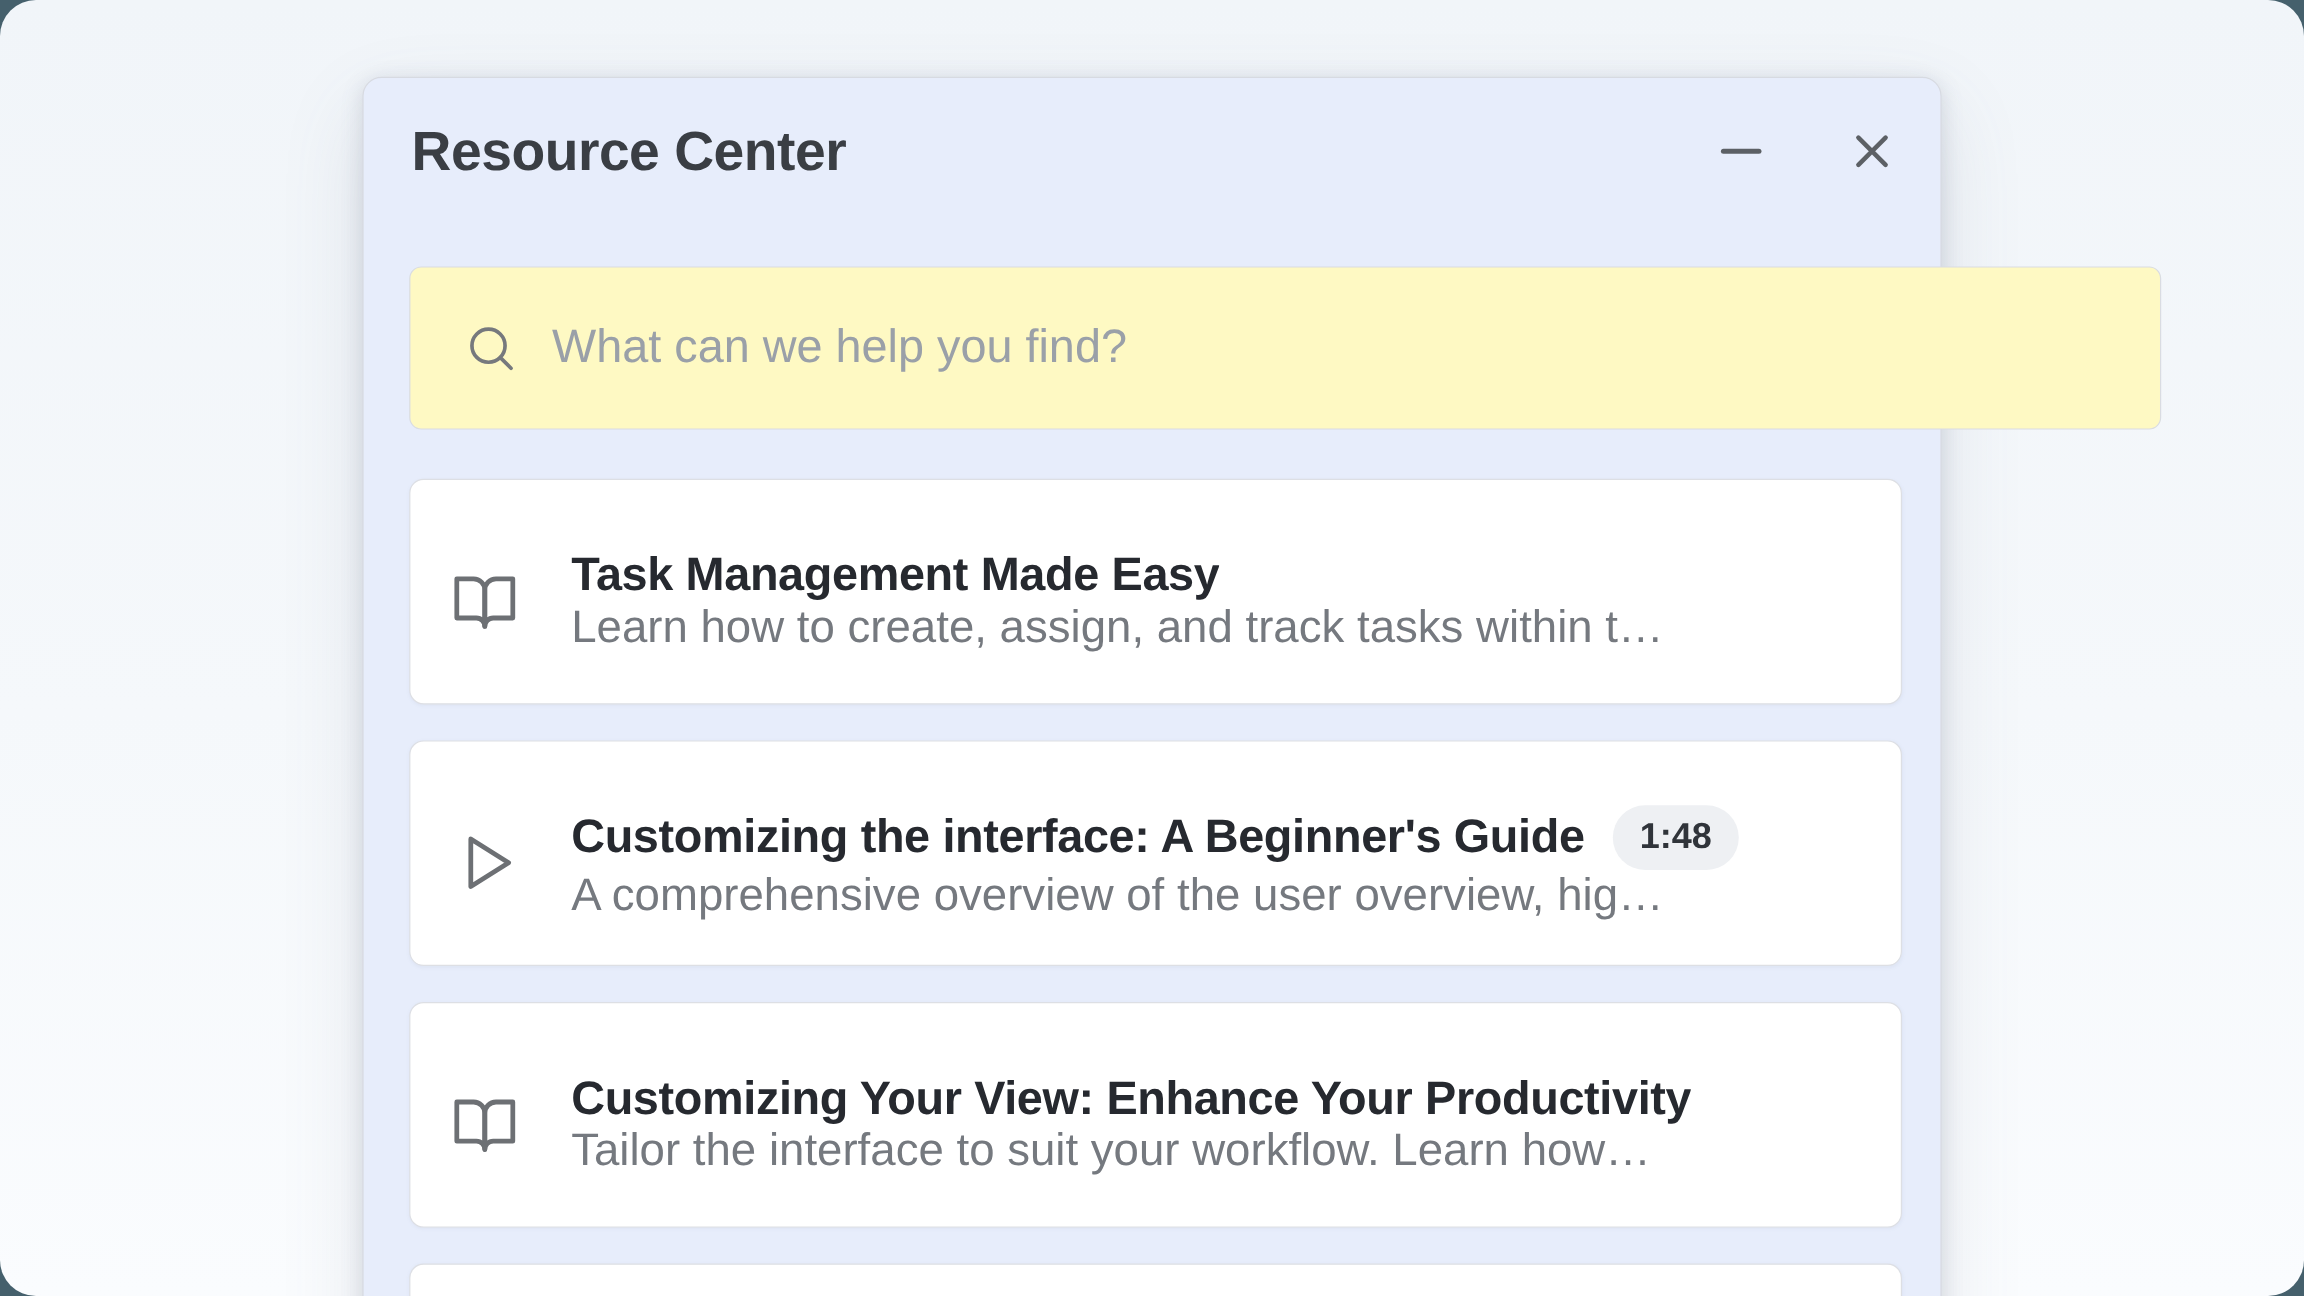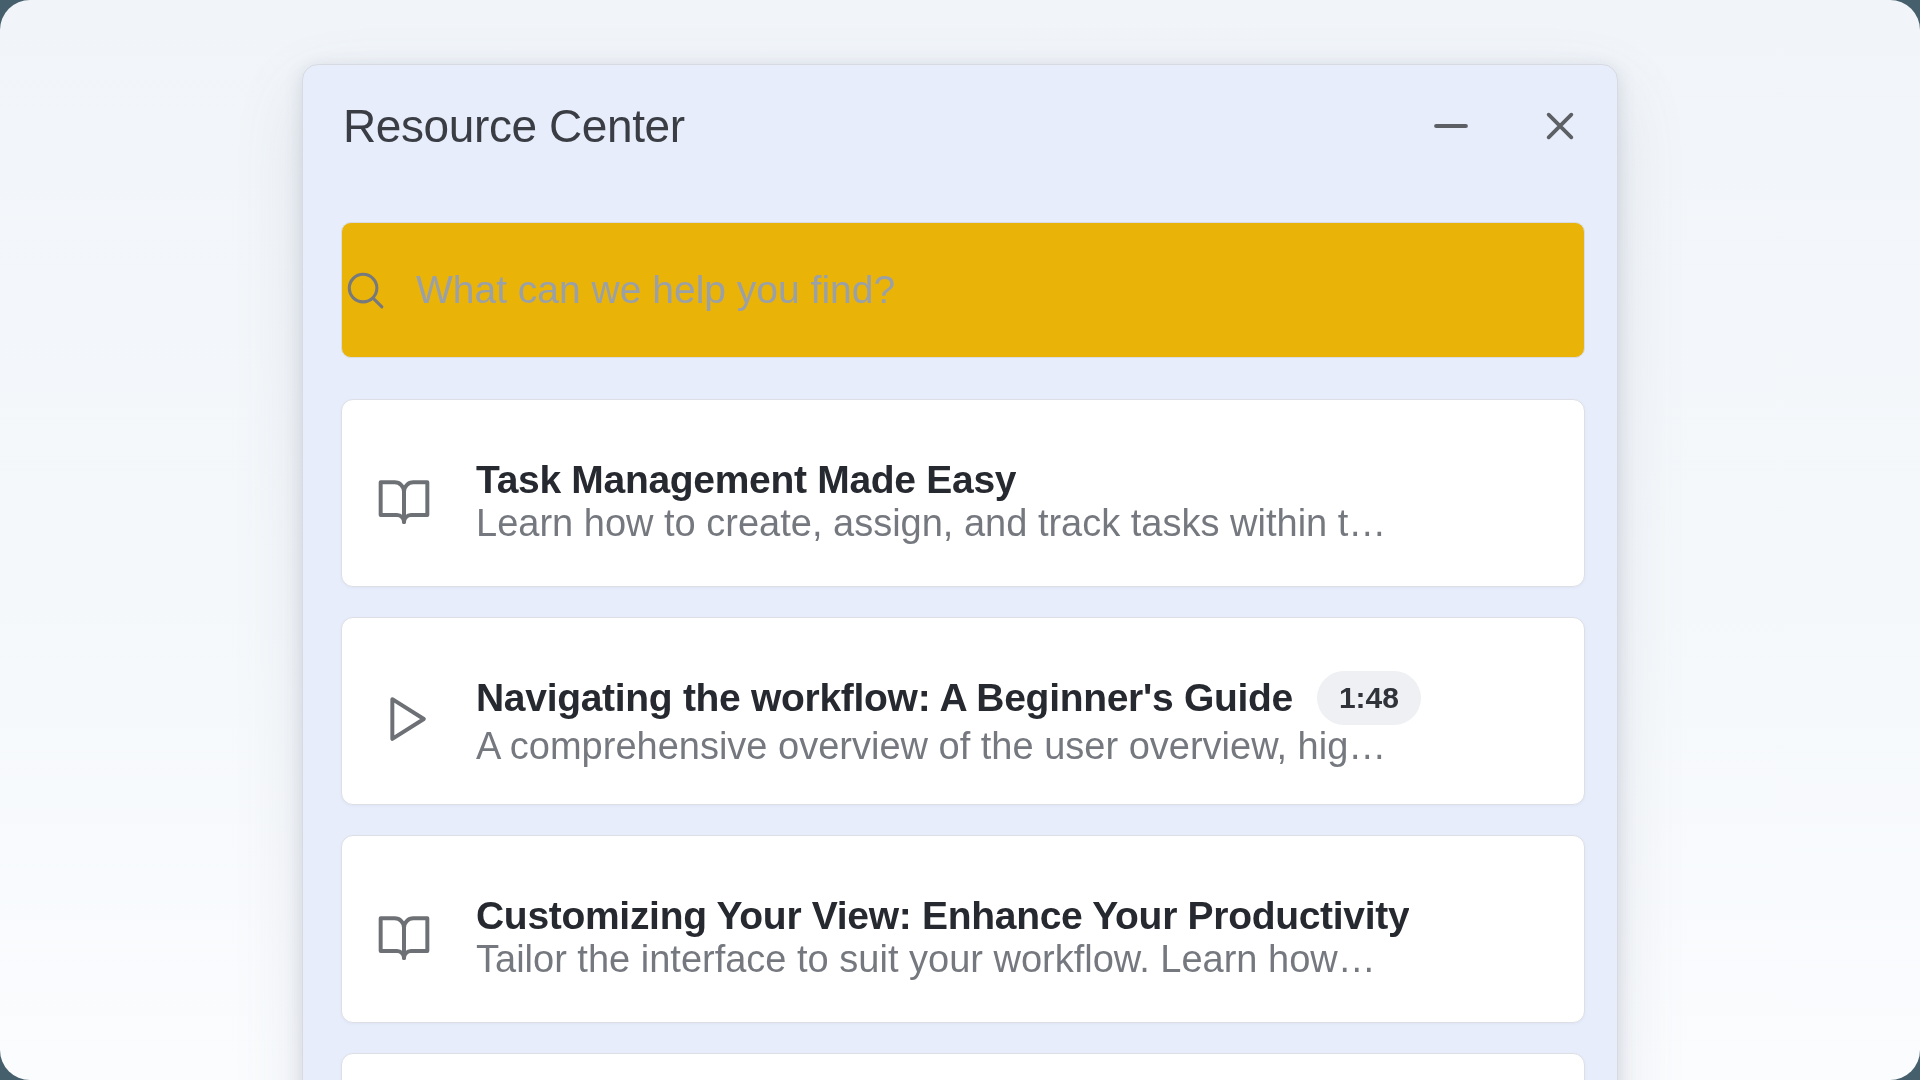--- a/index.html
+++ b/index.html
@@ -20,33 +20,33 @@
     background:var(--panel-bg,#e7edfb);
     border:1px solid #d7dae1;
     border-radius:16px;
     box-shadow:0 4px 18px rgba(96,106,128,.20), 0 28px 70px rgba(96,106,128,.14);
   }
   .panel-header {
     position:absolute; left:40px; right:40px; top:0; height:122px;
     display:flex; align-items:center; justify-content:space-between;
   }
   .panel-title {
-    font-size:46px; font-weight:400; color:#3a3e44; letter-spacing:-0.4px;
+    font-size:46px; font-weight:700; color:#3a3e44; letter-spacing:-0.4px;
   }
   .window-controls { display:flex; align-items:center; gap:73px; }
   .win-btn {
     background:transparent; border:none; cursor:pointer;
     display:flex; align-items:center; justify-content:center;
     color:#5c6065; padding:0;
   }
   .win-btn svg { display:block; }
   .search-box {
-    position:absolute; left:38px; top:157px; width:1244px; height:136px;
-    background:#eab308; border:1px solid #d9dce2; border-radius:10px;
-    display:flex; align-items:center; 
+    position:absolute; left:38px; top:157px; width:1460px; height:136px;
+    background:#fef9c3; border:1px solid #d9dce2; border-radius:10px;
+    display:flex; align-items:center; padding-left:44px;
   }
   .search-icon { flex:none; color:#76797d; margin-right:28px; display:flex; }
   .search-input {
     flex:1; height:100%; border:none; outline:none; background:transparent;
     font-family:inherit; font-size:39px; color:#3a3e44;
   }
   .search-input::placeholder { color:#9aa0a8; opacity:1; }
   .cards {
     position:absolute; left:38px; top:334px; width:1244px;
     display:flex; flex-direction:column; gap:30px;
@@ -135,21 +135,21 @@
   </div>
         <div class="card">
 
     <span class="card-icon icon-play">
       <svg viewBox="0 0 24 24" fill="none" stroke="currentColor" stroke-width="1.7" stroke-linecap="round" stroke-linejoin="round">
               <polygon points="7 3.5 20.5 12 7 20.5"></polygon>
             </svg>
     </span>
     <span class="card-text">
       <span class="card-title-row">
-        <span class="card-title">Navigating the workflow: A Beginner's Guide</span>
+        <span class="card-title">Customizing the interface: A Beginner's Guide</span>
         <span class="badge">1:48</span>
       </span>
       <span class="card-desc">A comprehensive overview of the user overview, hig…</span>
     </span>
   </div>
         <div class="card">
     <span class="card-icon icon-book">
       <svg viewBox="0 0 24 24" fill="none" stroke="currentColor" stroke-width="1.7" stroke-linecap="round" stroke-linejoin="round">
               <path d="M2 4h6a4 4 0 0 1 4 4v13a3 3 0 0 0-3-3H2z"></path>
               <path d="M22 4h-6a4 4 0 0 0-4 4v13a3 3 0 0 1 3-3h7z"></path>

